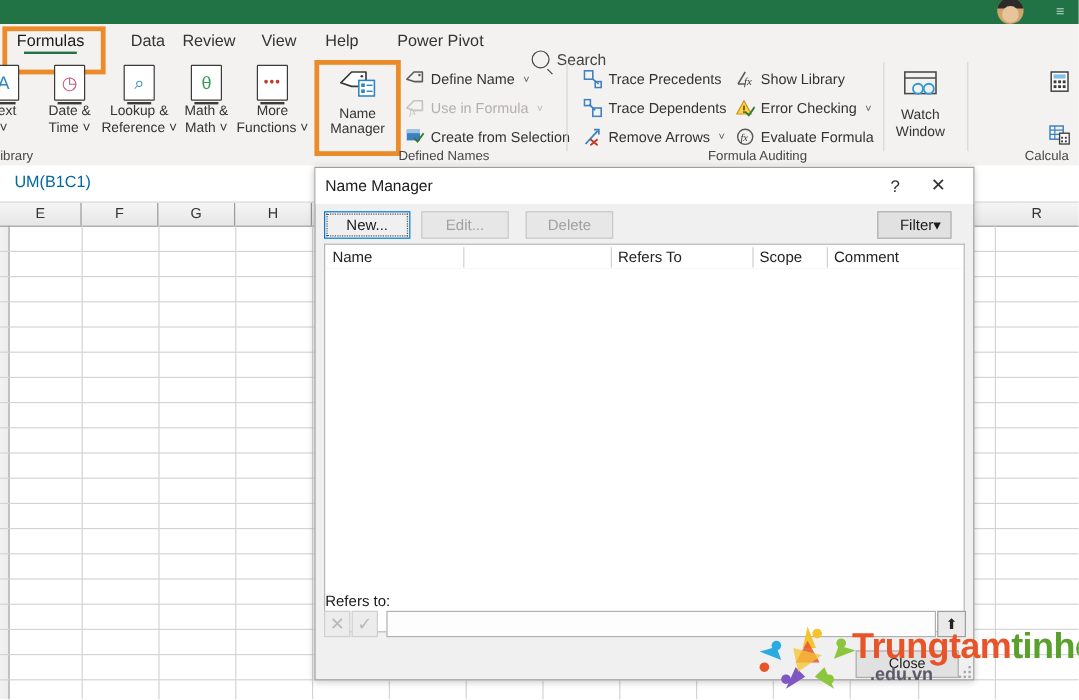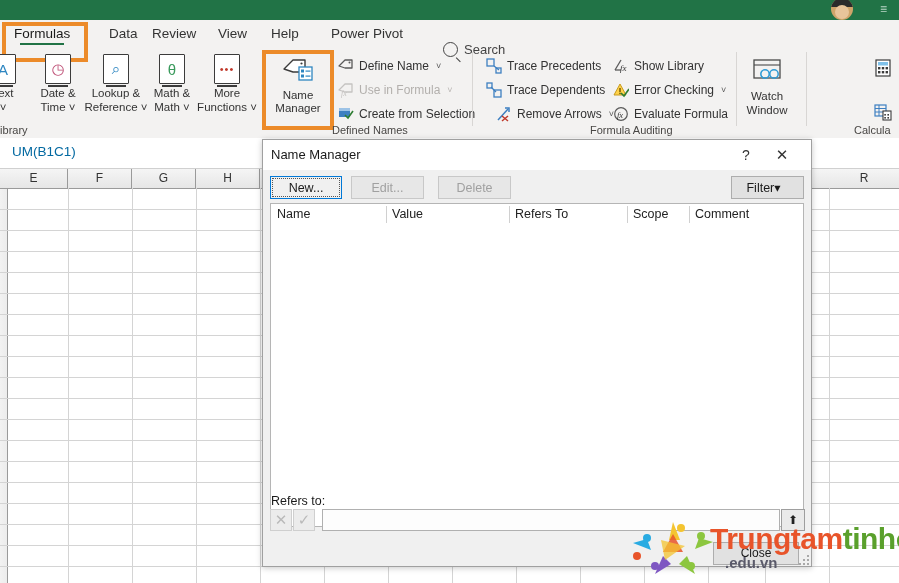--- a/index.html
+++ b/index.html
@@ -320,21 +320,21 @@
       <span>Trace Precedents</span>
     </div>
     <div class="smallcmd" style="left:486px;top:33px">
       <svg width="16" height="16" viewBox="0 0 16 16">
           <rect x="1" y="1" width="5" height="5" fill="none" stroke="#3d7fc1" stroke-width="1.3"></rect>
           <path d="M5 5 L10 10" stroke="#3d7fc1" stroke-width="1.3"></path>
           <rect x="8" y="8" width="7" height="7" fill="none" stroke="#3d7fc1" stroke-width="1.3"></rect>
         </svg>
       <span>Trace Dependents</span>
     </div>
-    <div class="smallcmd" style="left:496px;top:57px">
+    <div class="smallcmd" style="left:486px;top:57px">
       <svg width="16" height="16" viewBox="0 0 16 16">
           <path d="M2 14 L12 3" stroke="#3d7fc1" stroke-width="1.5"></path>
           <path d="M9 2 L13 2 L13 6" fill="none" stroke="#3d7fc1" stroke-width="1.5"></path>
           <path d="M6 10 L12 15 M12 10 L6 15" stroke="#c0392b" stroke-width="1.5"></path>
         </svg>
       <span>Remove Arrows</span>
       <span class="chev">˅</span>
     </div>
     <div class="smallcmd" style="left:613px;top:9px">
       <svg width="16" height="16" viewBox="0 0 16 16">
@@ -467,28 +467,27 @@
 
   <div class="dbtn focus" style="left:7px;top:36px;width:72px">
     <span class="inner"><span class="udl">New...</span></span>
   </div>
   <div class="dbtn dis" style="left:88px;top:36px;width:73px">
     <span>Edit...</span>
   </div>
   <div class="dbtn dis" style="left:175px;top:36px;width:73px">
     <span>Delete</span>
   </div>
-  <div class="dbtn" style="left:468px;top:36px;width:73px;padding-right:8px">
+  <div class="dbtn" style="left:468px;top:36px;width:62px;text-align:right;padding-right:8px">
     <span class="udl" style="text-decoration-color:#1a1a1a">Filter</span><span>▾</span>
   </div>
 
   <div id="listbox">
     <div id="listhead">
       <div class="lhcell" style="left:0px;width:115px">Name</div>
-      <div class="lhcell" style="left:115px;width:123px">Value</div>
       <div class="lhcell" style="left:238px;width:118px">Refers To</div>
       <div class="lhcell" style="left:356px;width:62px">Scope</div>
       <div class="lhcell" style="left:418px;width:115px">Comment</div>
       <div class="lhsep" style="left:115px"></div>
       <div class="lhsep" style="left:238px"></div>
       <div class="lhsep" style="left:356px"></div>
       <div class="lhsep" style="left:418px"></div>
     </div>
     <div id="listbody"></div>
   </div>

